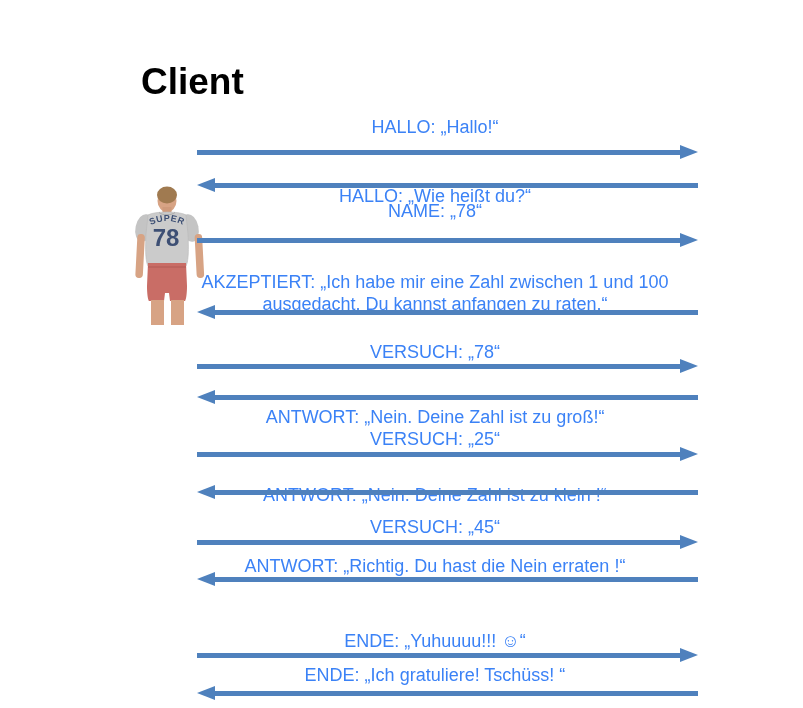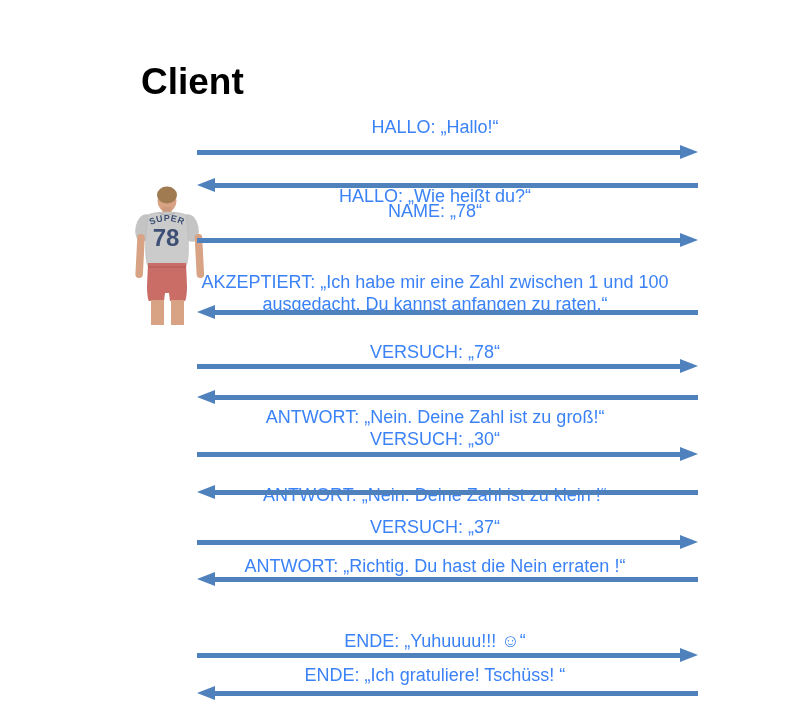--- a/index.html
+++ b/index.html
@@ -106,37 +106,37 @@
 
     <div>
       <div class="msg-text" style="top: 373px; margin-top: 33px;">ANTWORT: „Nein. Deine Zahl ist zu groß!“</div>
       <div class="arrow left" style="top: 390px;">
         <div class="shaft"></div>
         <div class="head"></div>
       </div>
     </div>
 
     <div>
-      <div class="msg-text" style="top: 428px;">VERSUCH: „30“</div>
+      <div class="msg-text" style="top: 428px;">VERSUCH: „25“</div>
       <div class="arrow right" style="top: 447px;">
         <div class="shaft"></div>
         <div class="head"></div>
       </div>
     </div>
 
     <div>
       <div class="msg-text" style="top: 484px;">ANTWORT: „Nein. Deine Zahl ist  zu klein !“</div>
       <div class="arrow left" style="top: 485px;">
         <div class="shaft"></div>
         <div class="head"></div>
       </div>
     </div>
 
     <div>
-      <div class="msg-text" style="top: 516px;">VERSUCH: „37“</div>
+      <div class="msg-text" style="top: 516px;">VERSUCH: „45“</div>
       <div class="arrow right" style="top: 535px;">
         <div class="shaft"></div>
         <div class="head"></div>
       </div>
     </div>
 
     <div>
       <div class="msg-text" style="top: 555px;">ANTWORT: „Richtig. Du hast die Nein erraten !“</div>
       <div class="arrow left" style="top: 572px;">
         <div class="shaft"></div>

